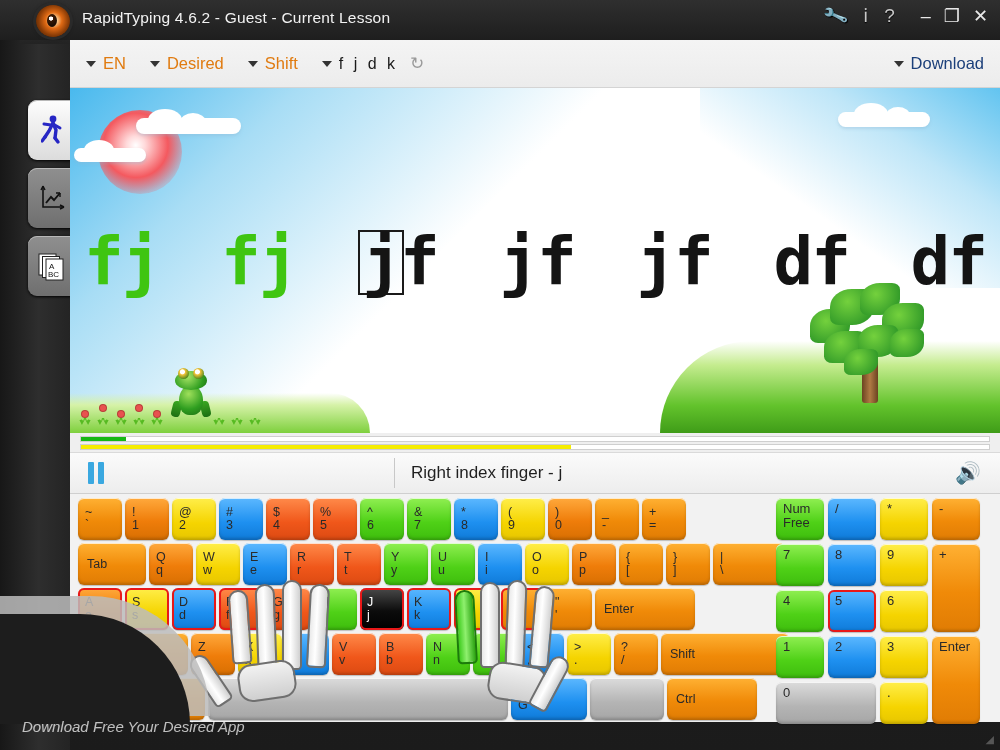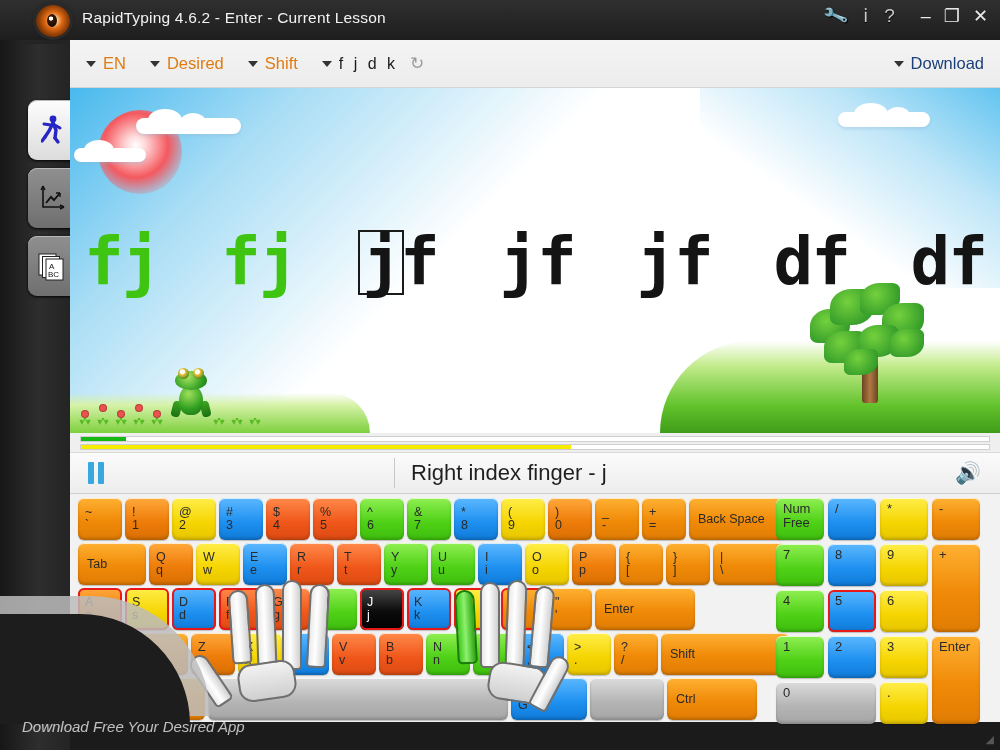--- a/index.html
+++ b/index.html
@@ -130,21 +130,21 @@
   .pbar { position:relative; width:100%; height:6px; background:#fff; border:1px solid #cfcfcf;
           margin-bottom:2px; }
   .pfill { position:absolute; left:0; top:0; height:100%; }
   .statusbar { position:absolute; left:70px; top:452px; width:930px; height:42px;
                background:linear-gradient(180deg,#fbfbfb,#ededed);
                border-top:1px solid #dadada; border-bottom:1px solid #cfcfcf;
                display:flex; align-items:center; }
   .pause { margin-left:18px; display:flex; gap:4px; cursor:pointer; }
   .pause i { display:block; width:6px; height:22px; background:#3aa8e0; border-radius:1px; }
   .vsep { width:1px; height:30px; background:#c8c8c8; margin-left:290px; }
-  .finger-hint { margin-left:16px; font-size:22px; color:#1f1f1f; }
+  .finger-hint { margin-left:16px; font-size:17px; color:#1f1f1f; }
   .speaker { margin-left:auto; margin-right:18px; color:#888; font-size:21px; cursor:pointer; }
 
   
   .kbd { position:absolute; left:70px; top:494px; width:930px; height:228px;
          background:#f2f2f2; padding:4px 8px; }
   .krow { display:flex; gap:3px; margin-bottom:3px; height:42px; }
   .key { position:relative; border-radius:6px; height:42px; flex:0 0 auto;
          display:flex; flex-direction:column; justify-content:center;
          padding-left:7px; font-size:12.5px; color:#2a2a2a;
          box-shadow:inset 0 1px 0 rgba(255,255,255,.75), inset 0 -2px 3px rgba(0,0,0,.18), 0 1px 1px rgba(0,0,0,.22);
@@ -191,21 +191,21 @@
 </head>
 <body>
 
 <div id="app">
 
   <div class="frame-left"></div>
   <div class="frame-topleft-round"></div>
 
   <div class="titlebar">
     <div class="app-logo"></div>
-    <div class="title-text">RapidTyping 4.6.2 - Enter - Current Lesson</div>
+    <div class="title-text">RapidTyping 4.6.2 - Guest - Current Lesson</div>
     <div class="title-icons">
       <span class="ticon wrench">🔧</span>
       <span class="ticon">ℹ</span>
       <span class="ticon">?</span>
       <span class="wincontrols">
         <span class="wctl">–</span>
         <span class="wctl">❐</span>
         <span class="wctl">✕</span>
       </span>
     </div>
@@ -391,23 +391,20 @@
             <span class="lo">0</span>
           </div>
           <div class="key k-orange" style="width: 44px;">
             <span class="up">_</span>
             <span class="lo">-</span>
           </div>
           <div class="key k-orange" style="width: 44px;">
             <span class="up">+</span>
             <span class="lo">=</span>
           </div>
-          <div class="key k-orange wide-lbl" style="width: 96px;">
-            <span class="single">Back Space</span>
-          </div>
         </div>
         <div class="krow">
           <div class="key k-orange wide-lbl" style="width: 68px;">
             <span class="single">Tab</span>
           </div>
           <div class="key k-dorange" style="width: 44px;">
             <span class="up">Q</span>
             <span class="lo">q</span>
           </div>
           <div class="key k-yellow" style="width: 44px;">

